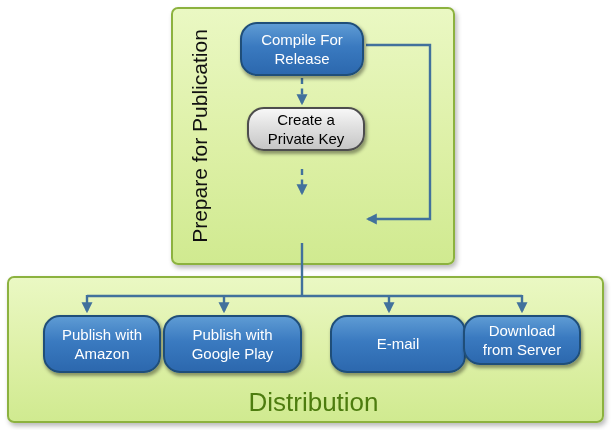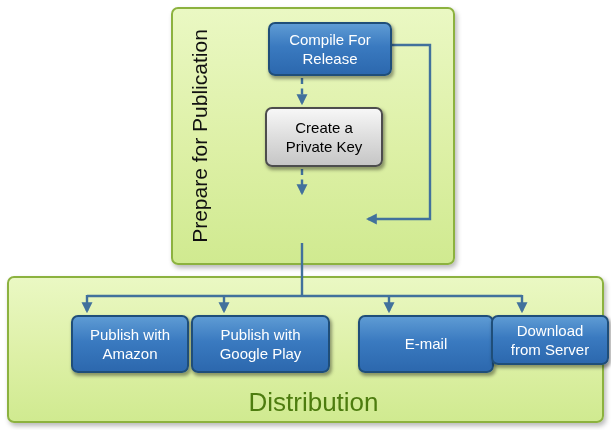--- a/index.html
+++ b/index.html
@@ -58,41 +58,40 @@
   }
   svg.connectors path.solid {
     stroke: #41719c; stroke-width: 2.4; fill: none;
   }
 
   
   .node {
     position: absolute;
     display: flex; align-items: center; justify-content: center;
     text-align: center;
-    border-radius: 7px;
+    border-radius: 17px;
     font-size: 15px;
     line-height: 1.3;
     padding: 4px 12px;
-    margin-left: 28px;
   }
   .node.blue {
     background: linear-gradient(180deg, #5e9bd4 0%, #3a7ac0 45%, #2c68ae 100%);
     border: 2px solid #1f4e79;
     color: #ffffff;
     box-shadow: 1.5px 2.5px 3.5px rgba(0,0,0,0.38);
   }
   .node.gray {
     background: linear-gradient(180deg, #f7f7f7 0%, #e0e0e0 45%, #c6c6c6 100%);
     border: 2px solid #4d4d4d;
     color: #000000;
     box-shadow: 1.5px 2.5px 3.5px rgba(0,0,0,0.38);
   }
 
   .node-compile { left: 240px; top: 22px;  width: 124px; height: 54px; }
-  .node-key     { left: 237px; top: 107px; width: 118px; height: 60px; }
+  .node-key     { left: 247px; top: 107px; width: 118px; height: 44px; }
   .node-sign    { left: 240px; top: 197px; width: 124px; height: 44px; }
 
   .node-amazon  { left: 43px;  top: 315px; width: 118px; height: 58px; }
   .node-google  { left: 163px; top: 315px; width: 139px; height: 58px; }
   .node-email   { left: 330px; top: 315px; width: 136px; height: 58px; }
   .node-server  { left: 463px; top: 315px; width: 118px; height: 50px; }
 </style>
 </head>
 <body>
 

